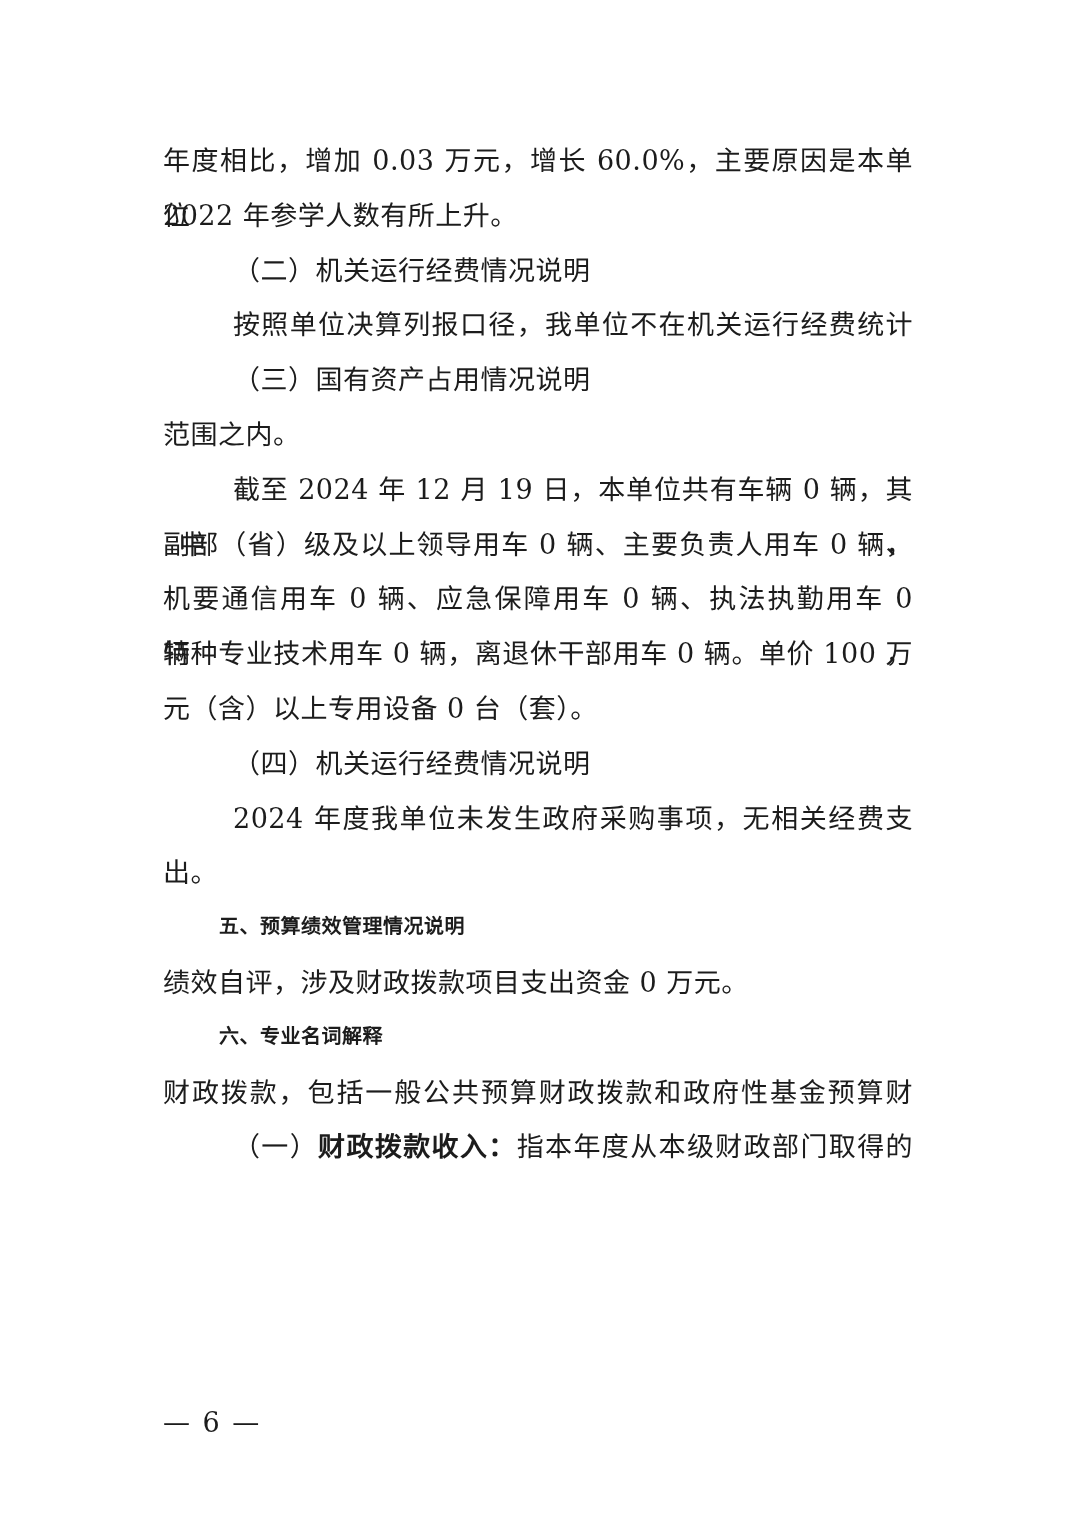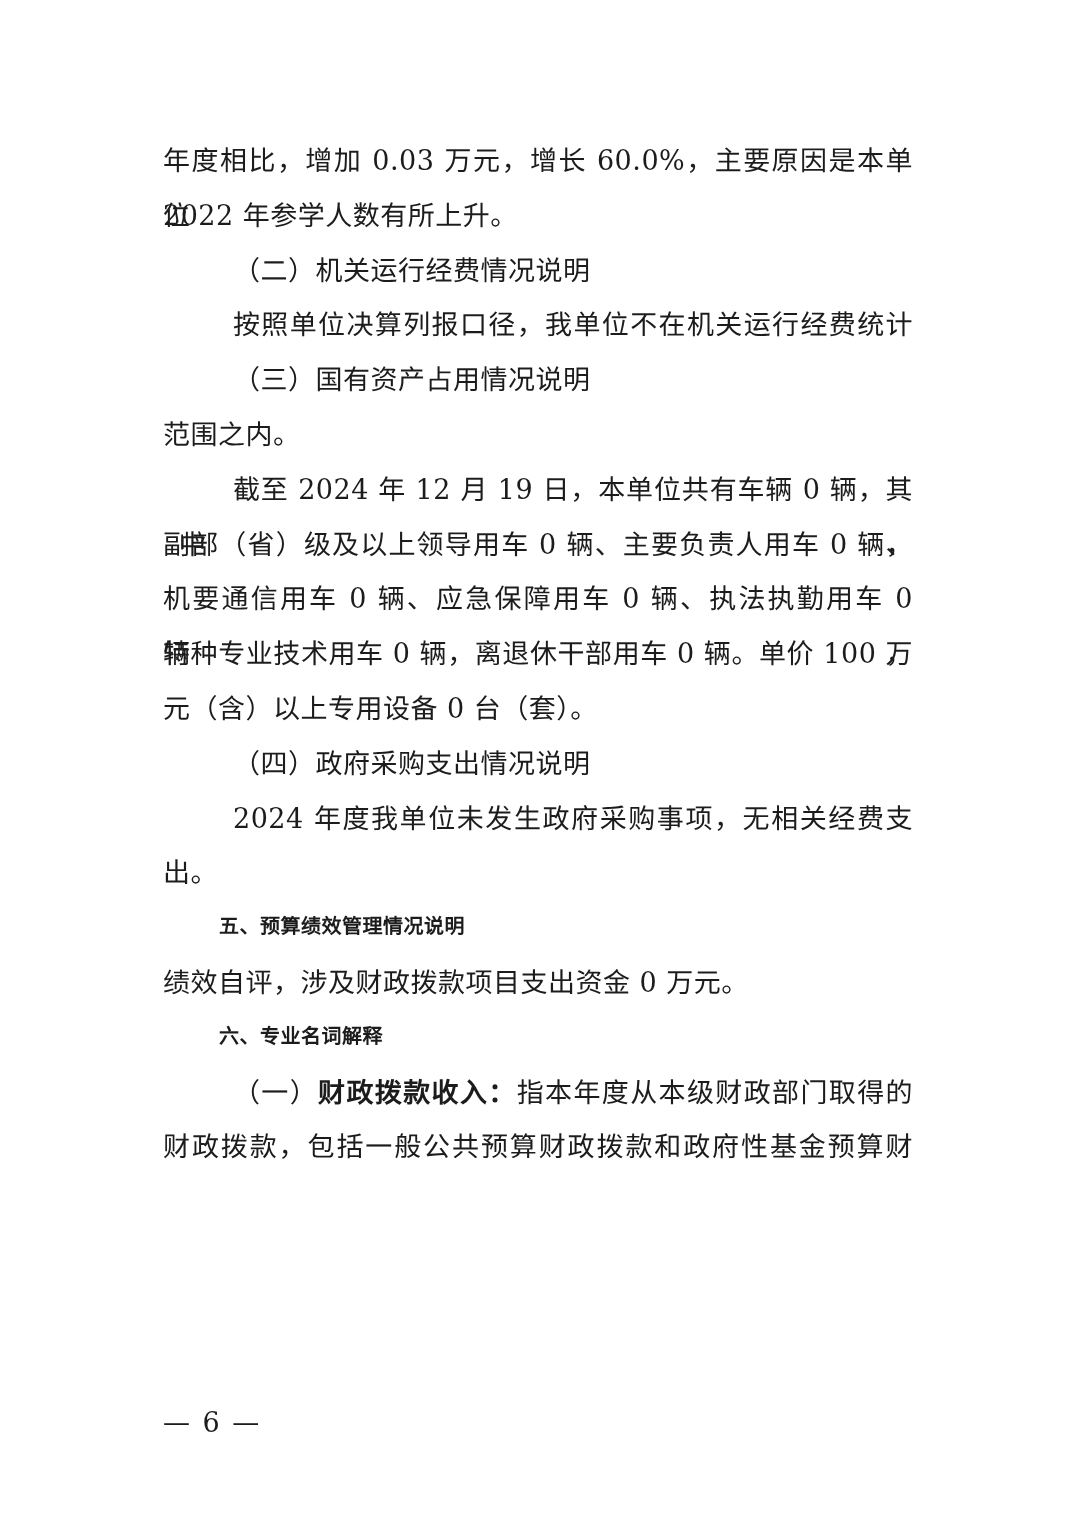--- a/index.html
+++ b/index.html
@@ -69,26 +69,26 @@
     <div class="line">2022 年参学人数有所上升。</div>
     <div class="line indent">（二）机关运行经费情况说明</div>
     <div class="line indent fill">按照单位决算列报口径，我单位不在机关运行经费统计</div>
     <div class="line indent">（三）国有资产占用情况说明</div>
     <div class="line">范围之内。</div>
     <div class="line indent fill">截至 2024 年 12 月 19 日，本单位共有车辆 0 辆，其中，</div>
     <div class="line fill">副部（省）级及以上领导用车 0 辆、主要负责人用车 0 辆、</div>
     <div class="line fill">机要通信用车 0 辆、应急保障用车 0 辆、执法执勤用车 0 辆，</div>
     <div class="line fill">特种专业技术用车 0 辆，离退休干部用车 0 辆。单价 100 万</div>
     <div class="line">元（含）以上专用设备 0 台（套）。</div>
-    <div class="line indent">（四）政府采购支出情况说明</div>
+    <div class="line indent">（四）机关运行经费情况说明</div>
     <div class="line indent fill">2024 年度我单位未发生政府采购事项，无相关经费支</div>
     <div class="line">出。</div>
     <div class="line indent heading">五、预算绩效管理情况说明</div>
     <div class="line">绩效自评，涉及财政拨款项目支出资金 0 万元。</div>
     <div class="line indent heading">六、专业名词解释</div>
+    <div class="line fill">财政拨款，包括一般公共预算财政拨款和政府性基金预算财</div>
     <div class="line indent fill"><span>（一）</span><span class="term">财政拨款收入：</span><span>指本年度从本级财政部门取得的</span></div>
-    <div class="line fill">财政拨款，包括一般公共预算财政拨款和政府性基金预算财</div>
 
   </div>
 
   <div class="footer">— 6 —</div>
 
 </div>
 
 </body></html>

